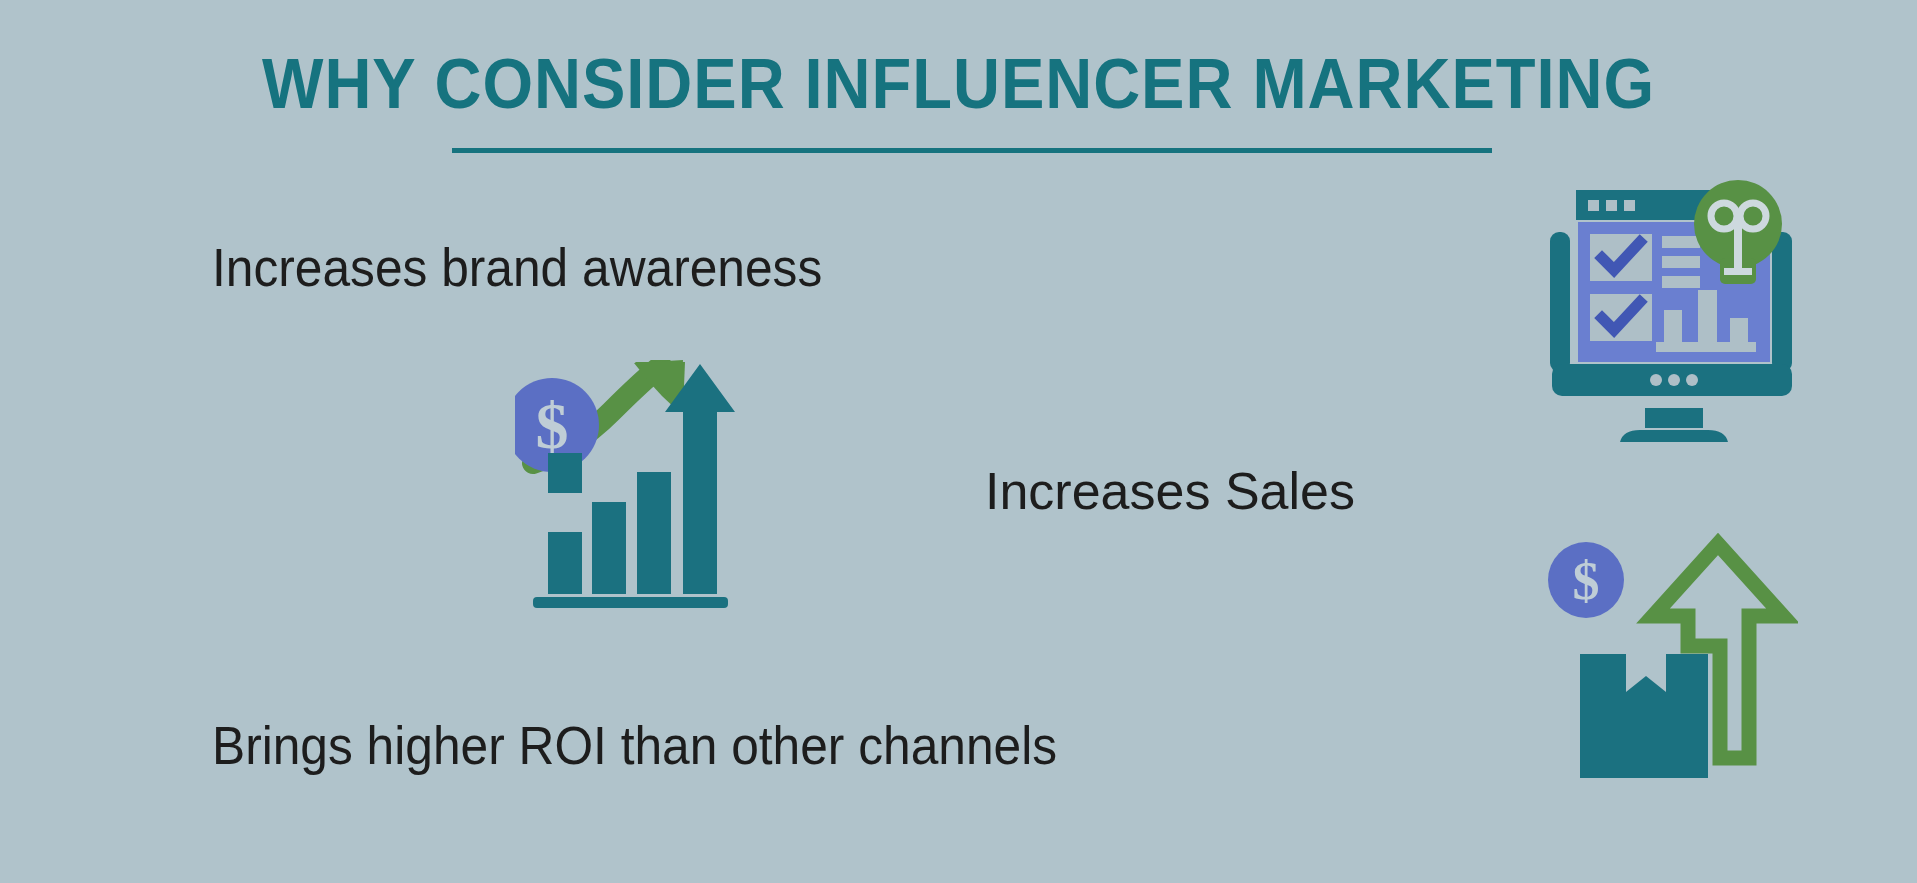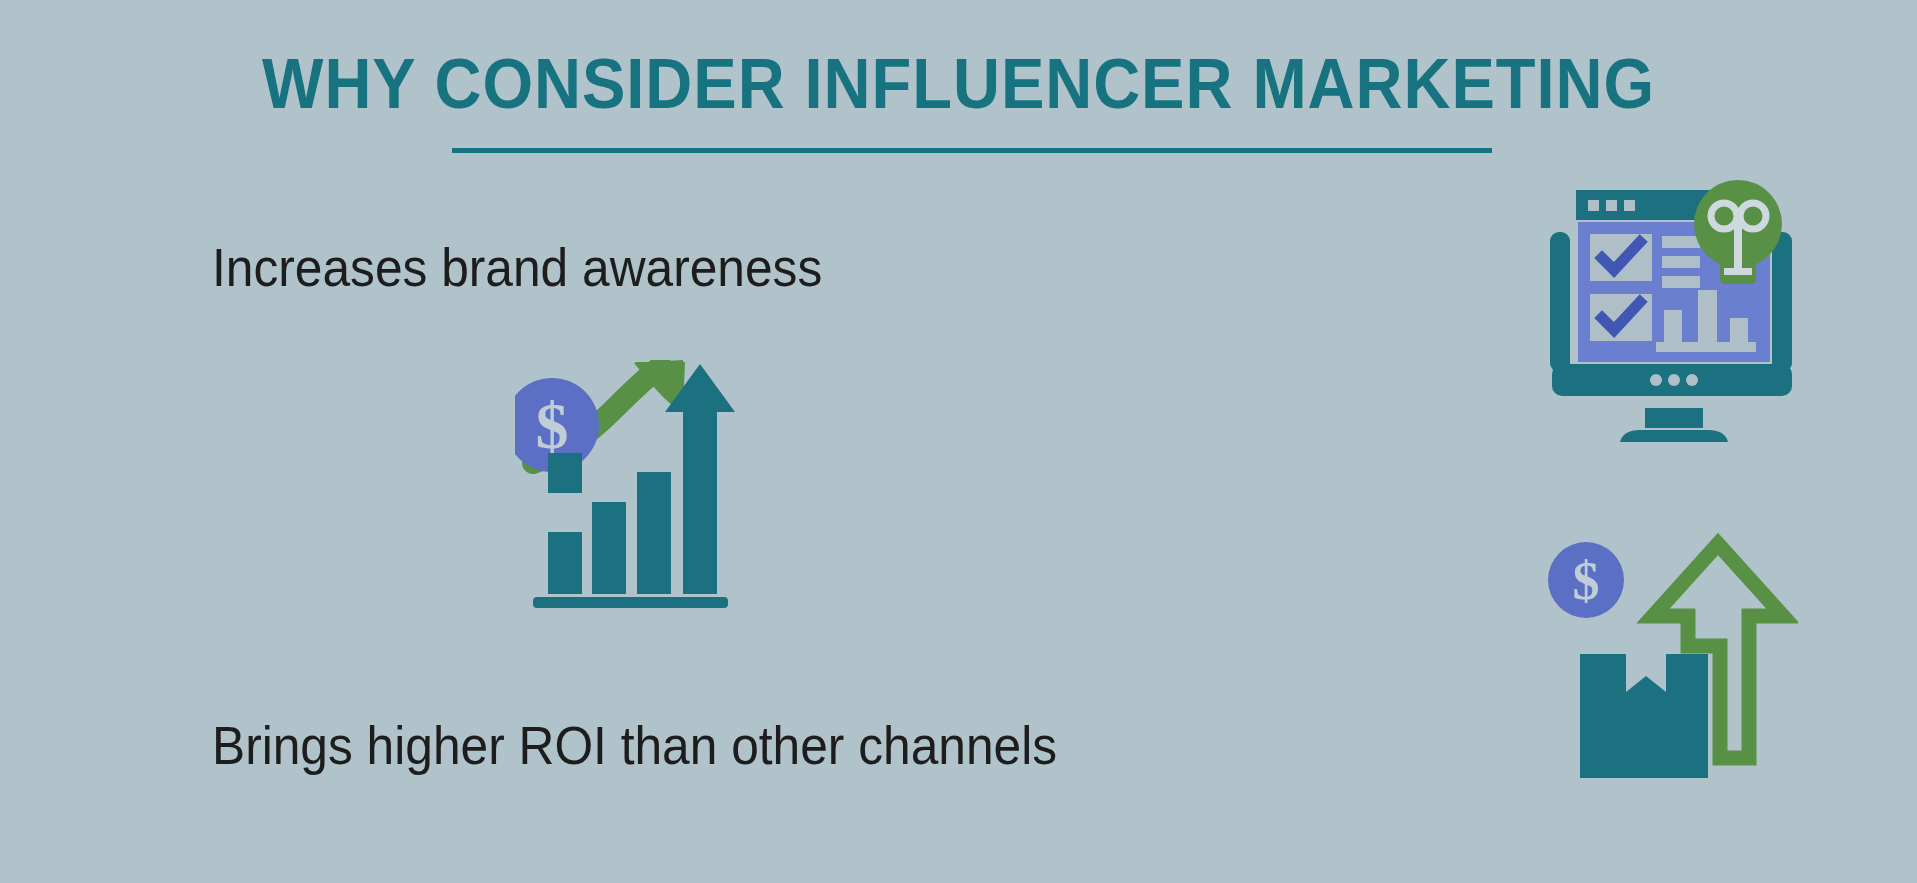--- a/index.html
+++ b/index.html
@@ -85,20 +85,21 @@
 <body>
 
 <div id="canvas">
 
   <div id="title">WHY CONSIDER INFLUENCER MARKETING</div>
 
   <div id="title-rule"></div>
 
   <div class="stmt" id="stmt-awareness">Increases brand awareness</div>
 
+  <div class="stmt" id="stmt-sales">Increases Sales</div>
 
   <div class="stmt" id="stmt-roi">Brings higher ROI than other channels</div>
 
   <div class="icon-wrap" id="icon-growth-chart">
     <svg width="220" height="260" viewBox="0 0 220 260" xmlns="http://www.w3.org/2000/svg">
 
       <g>
         <path d="M 18 103 C 40 96 70 78 96 52 C 118 30 133 16 146 6" fill="none" stroke="#589145" stroke-width="22" stroke-linecap="round"></path>
         <polygon points="119,3 168,0 164,52 147,36 136,24" fill="#589145"></polygon>
         <polygon points="120,2 170,2 168,50 130,14" fill="#589145"></polygon>

